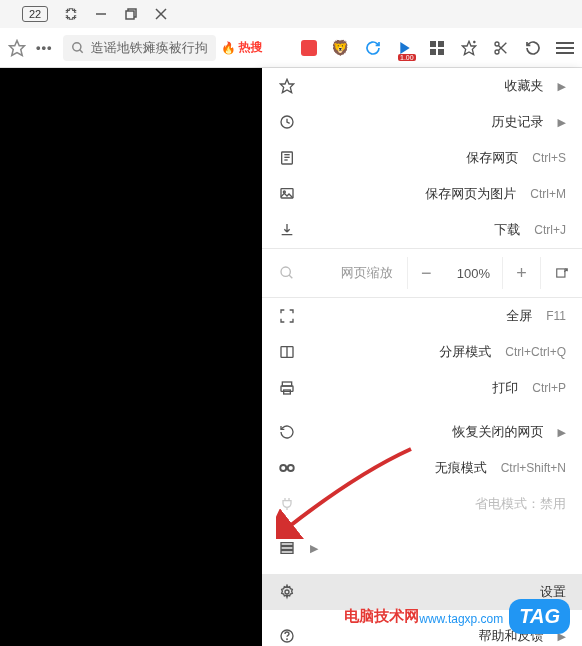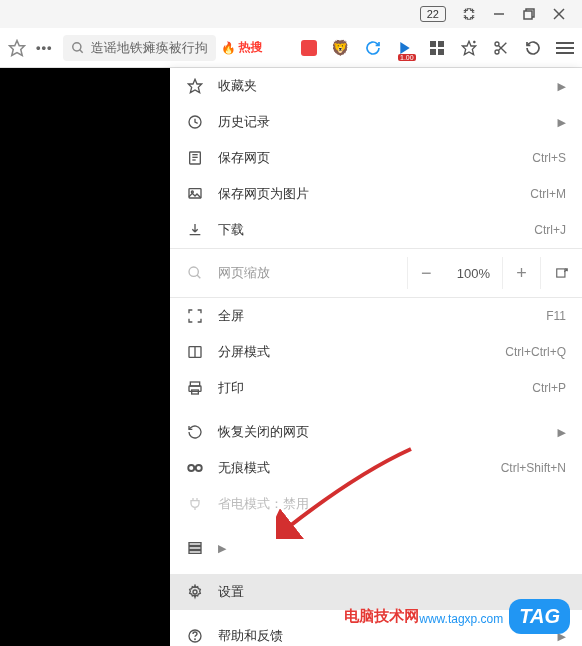--- a/index.html
+++ b/index.html
@@ -9,23 +9,22 @@
       background: #fff;
       width: 582px;
       height: 646px;
       overflow: hidden;
       position: relative;
     }
     
     
     .window-controls {
       display: flex;
-      justify-content: flex-end;
-      align-items: center;
-      padding: 4px 16px;
+      align-items: center;
+      padding: 4px 22px;
       gap: 16px;
       height: 28px;
       background: #f5f5f5;
     }
     .badge-22 {
       border: 1px solid #666;
       border-radius: 3px;
       padding: 0 6px;
       font-size: 11px;
       color: #333;
@@ -76,26 +75,27 @@
       display: flex;
       height: calc(100% - 68px);
     }
     .black-panel {
       background: #000;
       flex: 1;
     }
     
     
     .dropdown-menu {
-      width: 412px;
+      width: 320px;
       background: #fff;
       box-shadow: -2px 2px 10px rgba(0,0,0,0.15);
       display: flex;
       flex-direction: column;
       position: relative;
+      text-align: right;
     }
     .menu-item {
       display: flex;
       align-items: center;
       padding: 9px 16px;
       gap: 14px;
       cursor: pointer;
       color: #333;
       position: relative;
     }

